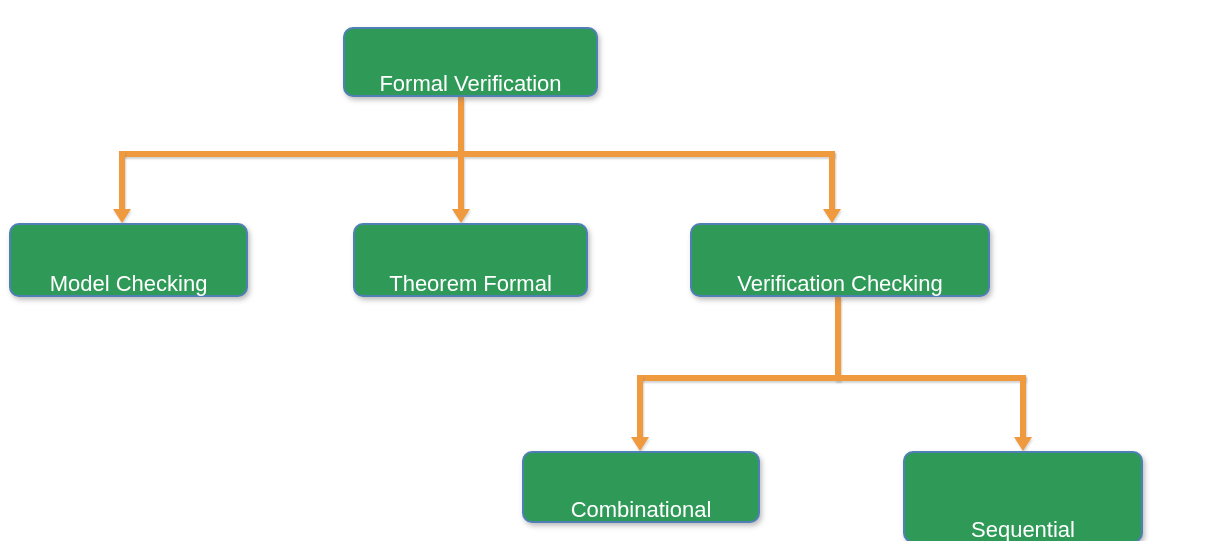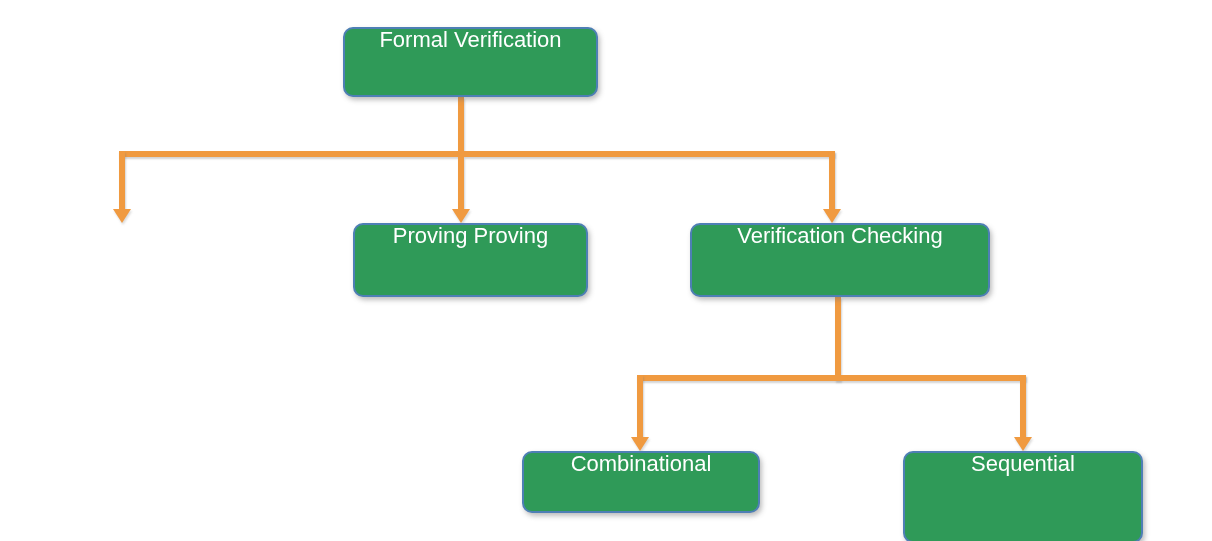--- a/index.html
+++ b/index.html
@@ -19,21 +19,21 @@
     font-family: "Liberation Sans", sans-serif;
     overflow: hidden;
   }
   .node {
     position: absolute;
     background: var(--node-fill);
     border: 2px solid var(--node-border);
     border-radius: 10px;
     box-shadow: 2px 3px 5px rgba(110,110,110,0.45);
     display: flex;
-    align-items: flex-start;
+    align-items: flex-end;
     justify-content: center;
     z-index: 2;
   }
   .node .label {
     color: var(--node-text);
     font-size: 22px;
     line-height: 1;
     white-space: nowrap;
     text-align: center;
   }
@@ -52,21 +52,21 @@
     border-top: 14px solid var(--connector);
     z-index: 1;
     filter: drop-shadow(1px 2px 1px rgba(130,130,130,0.3));
   }
 
   
   .n-root   { left: 343px; top: 27px;  width: 255px; height: 70px; }
   .n-mc     { left: 9px;   top: 223px; width: 239px; height: 74px; }
   .n-tp     { left: 353px; top: 223px; width: 235px; height: 74px; }
   .n-ec     { left: 690px; top: 223px; width: 300px; height: 74px; }
-  .n-comb   { left: 522px; top: 451px; width: 238px; height: 62px; }
+  .n-comb   { left: 522px; top: 451px; width: 238px; height: 72px; }
   .n-seq    { left: 903px; top: 451px; width: 240px; height: 92px; }
 
   
   .s-root-stem { left: 458px;  top: 97px;  width: 6px;   height: 57px; }
   .s-h1        { left: 119px;  top: 151px; width: 716px; height: 6px;  }
   .s-drop-mc   { left: 119px;  top: 151px; width: 6px;   height: 59px; }
   .s-drop-tp   { left: 458px;  top: 157px; width: 6px;   height: 53px; }
   .s-drop-ec   { left: 829px;  top: 151px; width: 6px;   height: 59px; }
   .a-mc        { left: 113px;  top: 209px; }
   .a-tp        { left: 452px;  top: 209px; }
@@ -97,22 +97,25 @@
   <div class="seg s-ec-stem"></div>
   <div class="seg s-h2"></div>
   <div class="seg s-drop-comb"></div>
   <div class="seg s-drop-seq"></div>
   <div class="arrow a-comb"></div>
   <div class="arrow a-seq"></div>
 
   <div class="node n-root">
     <span class="label">Formal Verification</span>
   </div>
+  <div class="node n-mc">
+    <span class="label">Model Checking</span>
+  </div>
   <div class="node n-tp">
-    <span class="label">Proving Proving</span>
+    <span class="label">Theorem Formal</span>
   </div>
   <div class="node n-ec">
     <span class="label">Verification Checking</span>
   </div>
   <div class="node n-comb">
     <span class="label">Combinational</span>
   </div>
   <div class="node n-seq">
     <span class="label">Sequential</span>
   </div>

